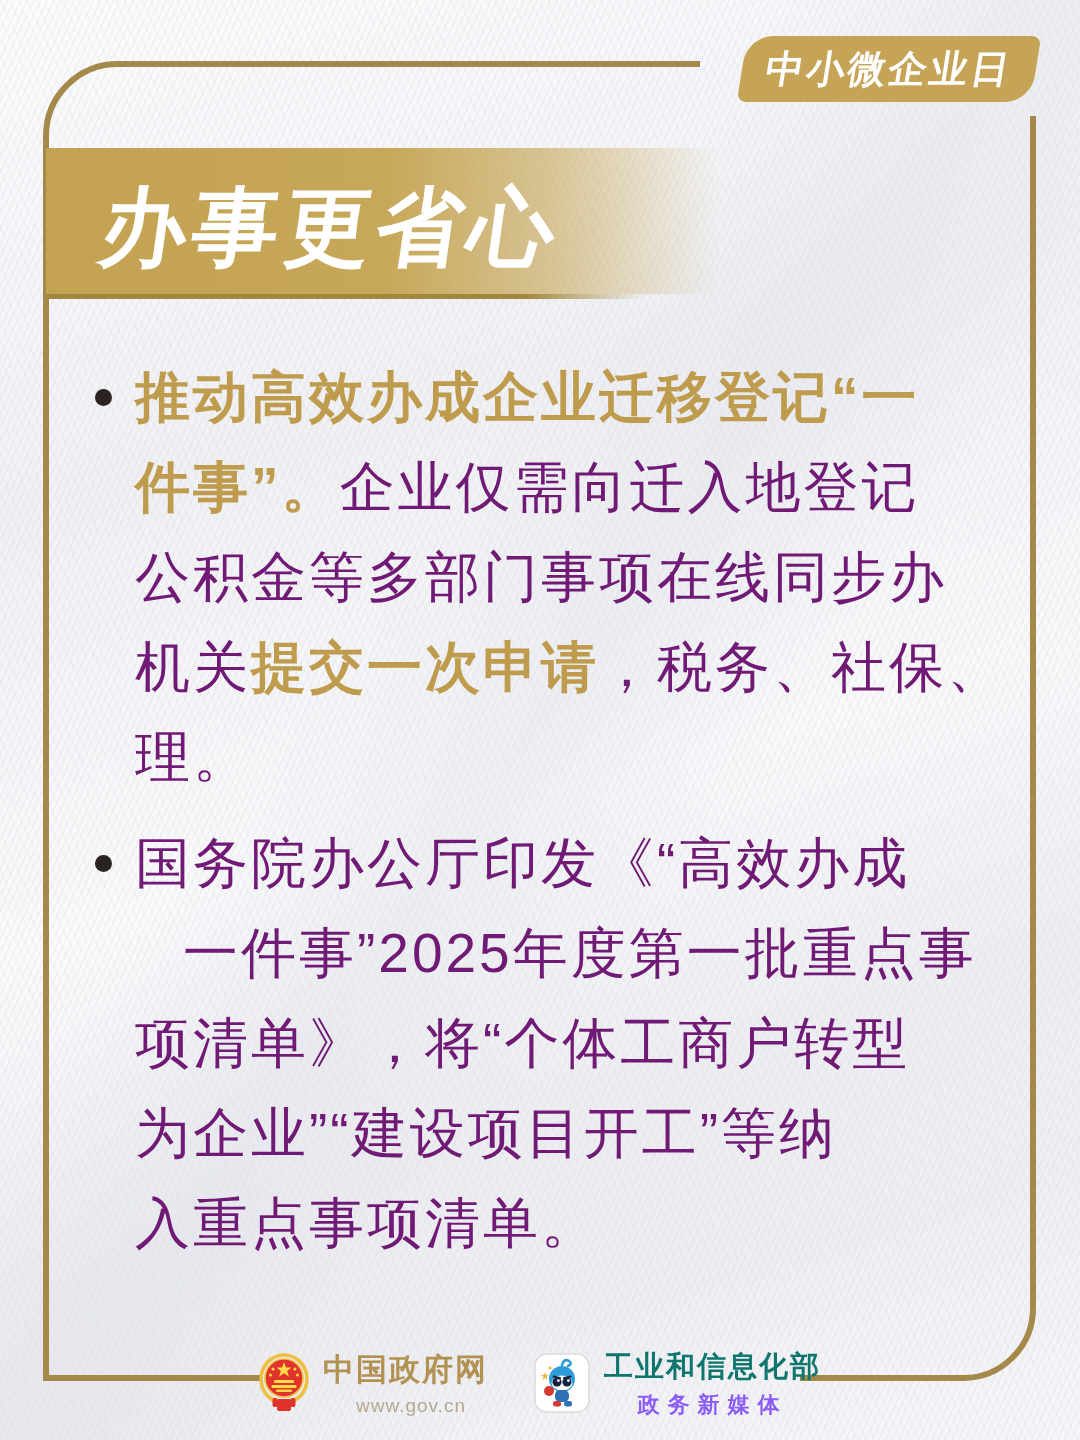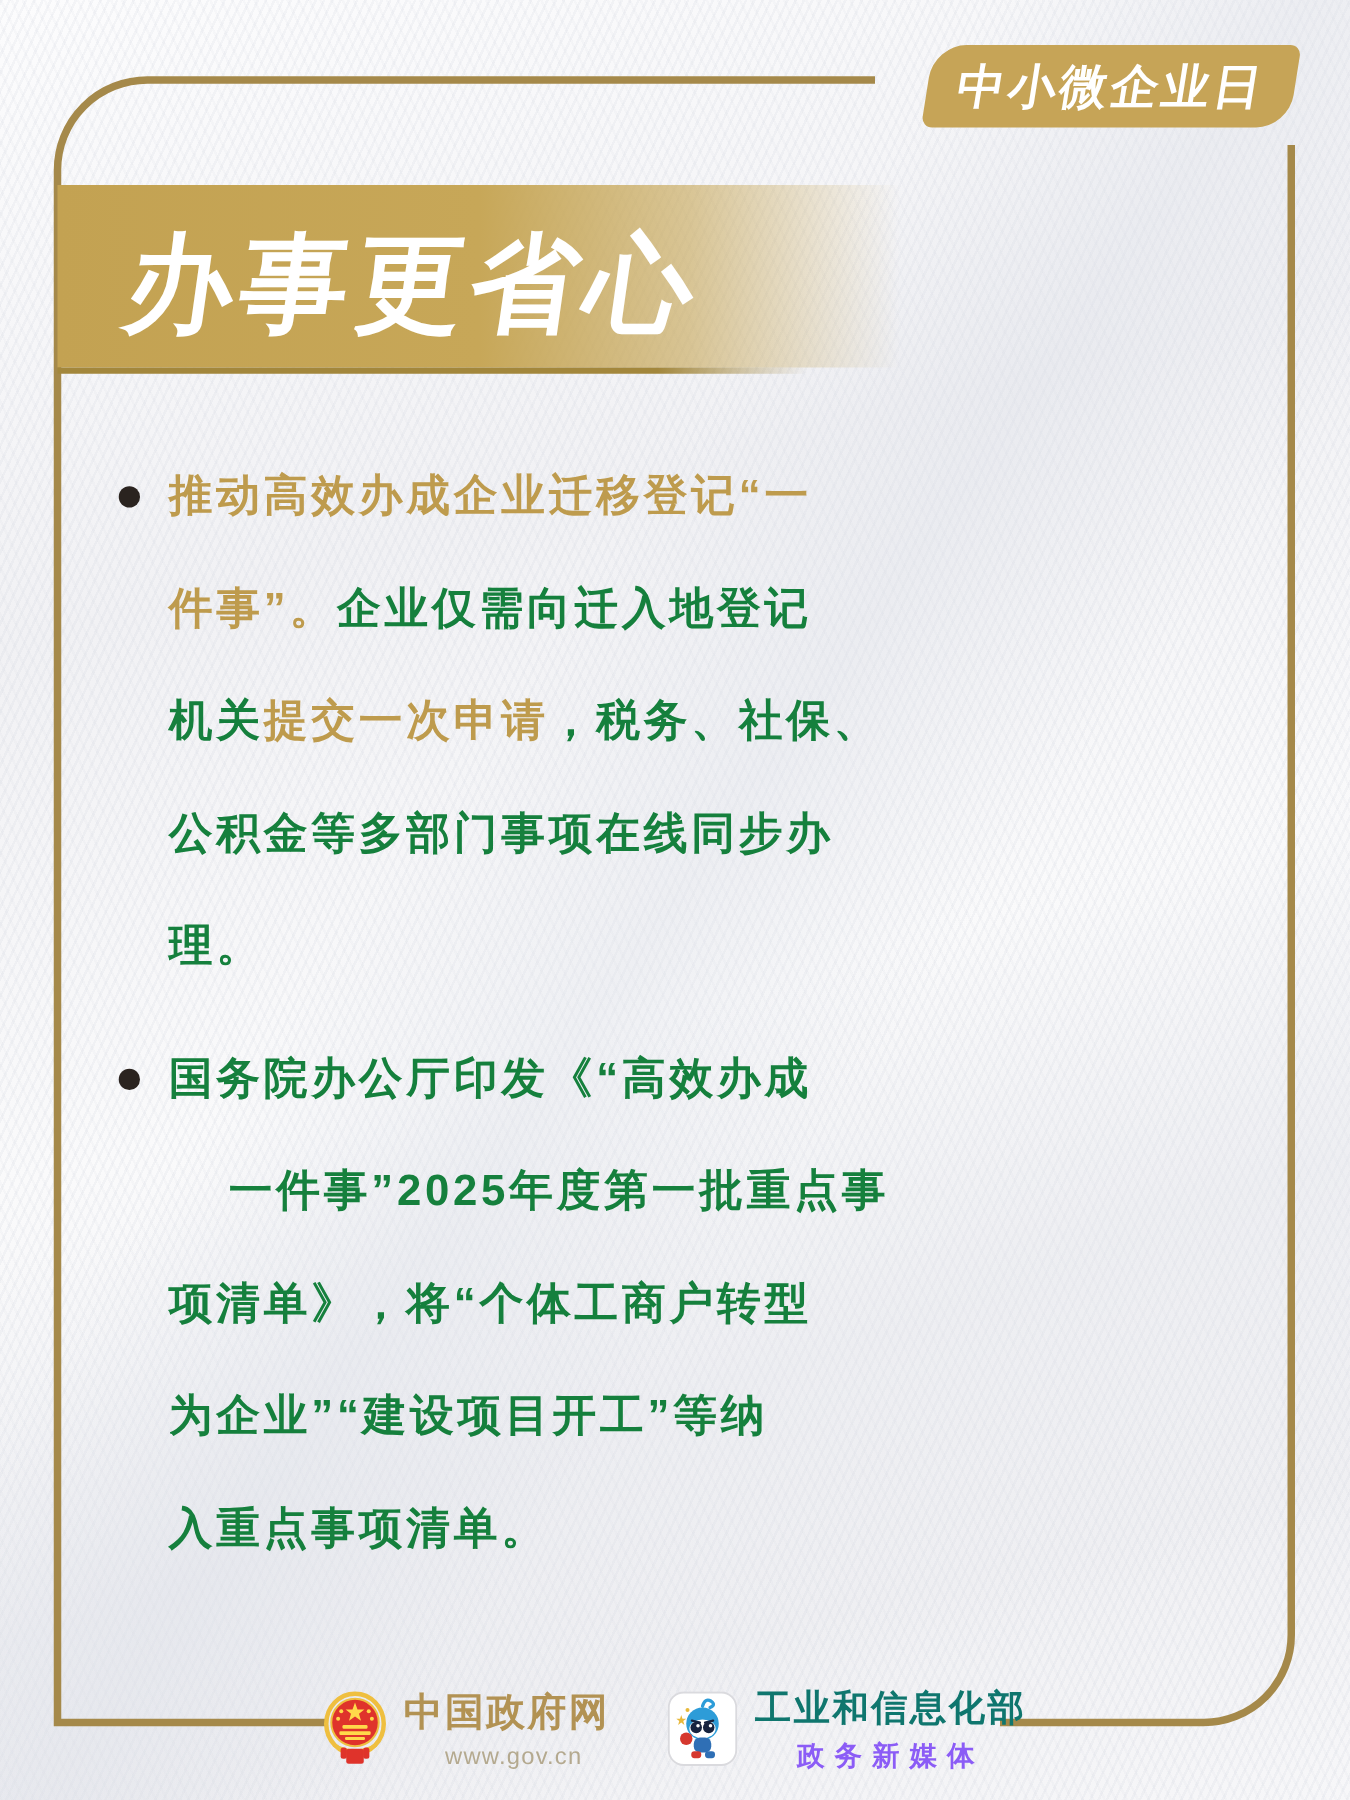--- a/index.html
+++ b/index.html
@@ -37,24 +37,24 @@
   .title-underline{
     position:absolute;left:46px;top:294px;width:600px;height:5px;
     background:linear-gradient(90deg,#a3873c 0%,#a3873c 80%,rgba(163,135,60,0) 100%);
   }
 
   
   .content{position:absolute;left:135px;top:352px;width:880px;}
   .bullet-item{position:relative;}
   .bullet-item + .bullet-item{margin-top:16px;}
   .bullet-dot{position:absolute;left:-40px;top:37px;width:17px;height:17px;border-radius:50%;background:#2a231f;}
-  .text-line{font-size:35px;line-height:90px;letter-spacing:3px;white-space:nowrap;color:#2a231f;}
+  .text-line{font-size:55px;line-height:90px;letter-spacing:3px;white-space:nowrap;color:#2a231f;}
   .text-line.indent{padding-left:48px;}
   .seg-gold{color:#be9b4d;font-weight:700;}
-  .seg-normal{color:#15803d;font-weight:700;}
+  .seg-normal{color:#701a75;font-weight:400;}
 
   
   .footer{
     position:absolute;left:0;top:1346px;width:1080px;height:74px;
     display:flex;align-items:center;justify-content:center;gap:46px;
   }
   .footer-group{display:flex;align-items:center;gap:14px;}
   .footer-col{display:flex;flex-direction:column;justify-content:center;}
   .govcn-name{color:#b29253;font-size:31px;font-weight:700;letter-spacing:2px;}
   .govcn-url{color:#b4a98f;font-size:19px;margin-top:4px;letter-spacing:1px;margin-left:33px;}
@@ -76,22 +76,22 @@
 <div class="title-banner">
   <div class="title-text">办事更省心</div>
 </div>
 <div class="title-underline"></div>
 
 <div class="content">
     <div class="bullet-item">
       <span class="bullet-dot"></span>
       <div class="text-line"><span class="seg-gold">推动高效办成企业迁移登记“一</span></div>
       <div class="text-line"><span class="seg-gold">件事”。</span><span class="seg-normal">企业仅需向迁入地登记</span></div>
+      <div class="text-line"><span class="seg-normal">公积金等多部门事项在线同步办</span></div>
       <div class="text-line"><span class="seg-normal">机关</span><span class="seg-gold">提交一次申请</span><span class="seg-normal">，税务、社保、</span></div>
-      <div class="text-line"><span class="seg-normal">公积金等多部门事项在线同步办</span></div>
       <div class="text-line"><span class="seg-normal">理。</span></div>
     </div>
     <div class="bullet-item">
       <span class="bullet-dot"></span>
       <div class="text-line"><span class="seg-normal">国务院办公厅印发《“高效办成</span></div>
       <div class="text-line indent"><span class="seg-normal">一件事”2025年度第一批重点事</span></div>
       <div class="text-line"><span class="seg-normal">项清单》，将“个体工商户转型</span></div>
       <div class="text-line"><span class="seg-normal">为企业”“建设项目开工”等纳</span></div>
       <div class="text-line"><span class="seg-normal">入重点事项清单。</span></div>
     </div>

